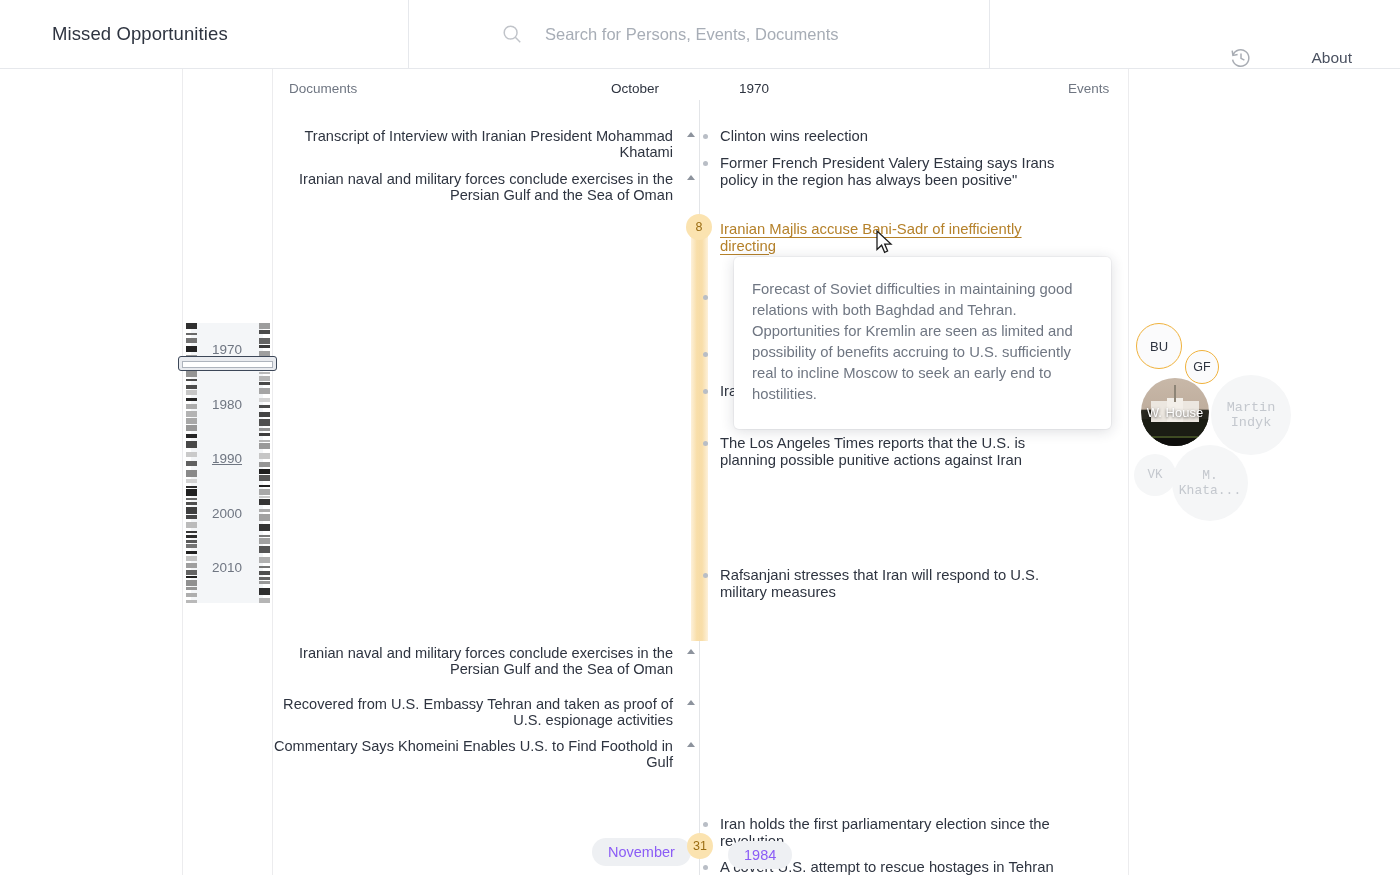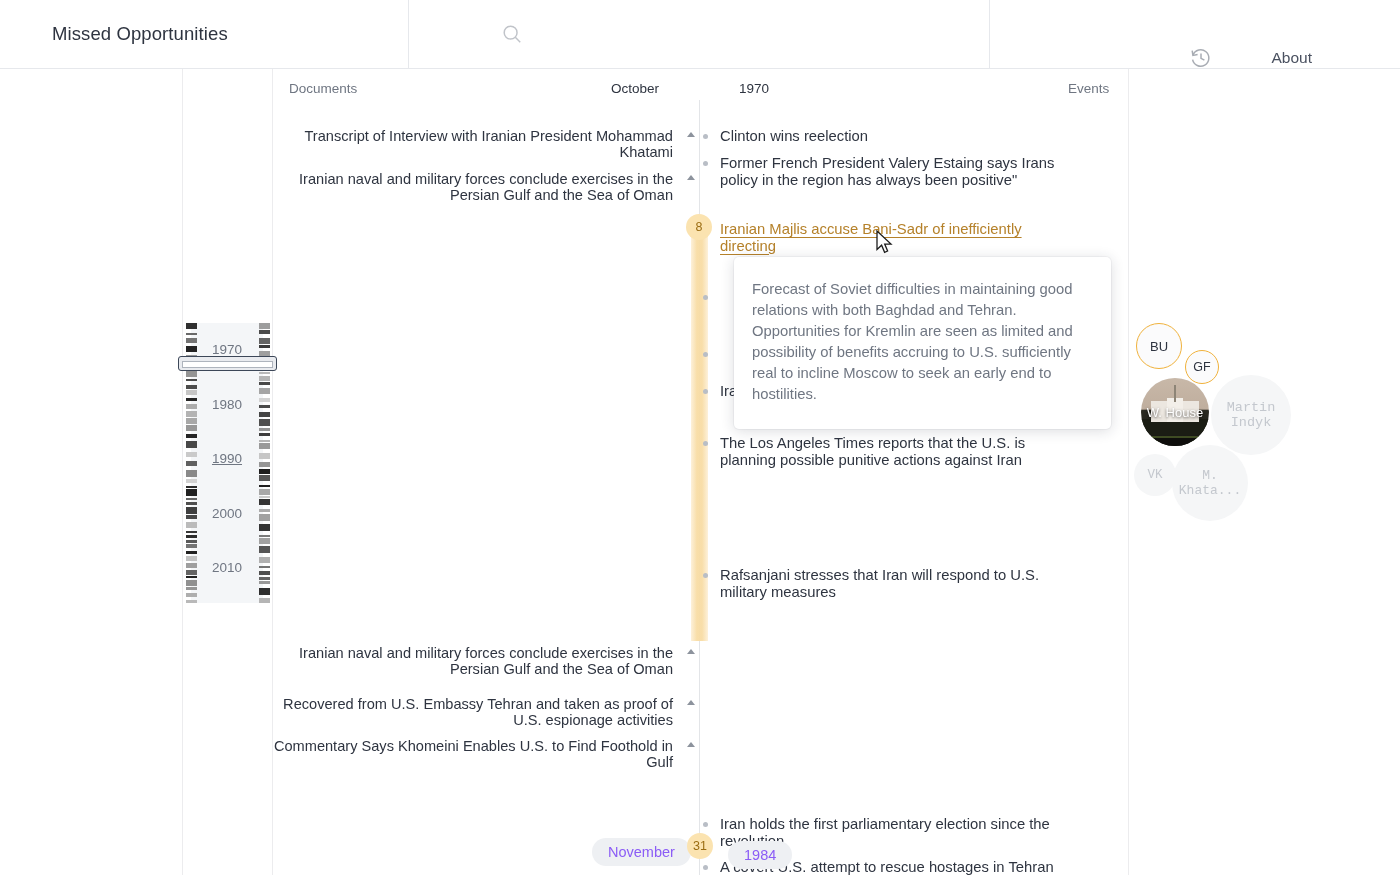--- a/index.html
+++ b/index.html
@@ -26,21 +26,21 @@
     width: 581px; display: flex; align-items: center;
     border-right: 1px solid #e6e8ec; padding-left: 92px;
   }
   .search-icon { width: 22px; height: 22px; flex: none; margin-right: 22px; opacity: .55; }
   .search-input {
     border: 0; outline: 0; background: transparent;
     font-family: "Liberation Sans", sans-serif;
     font-size: 16.5px; color: #2e3440; width: 420px;
   }
   .search-input::placeholder { color: #a7adb6; }
-  .header-right { flex: 1; display: flex; align-items: center; justify-content: flex-end; padding-right: 88px; margin-top: 48px; }
+  .header-right { flex: 1; display: flex; align-items: center; justify-content: flex-end; padding-right: 48px; margin-top: 48px; }
   .history-icon { width: 24px; height: 24px; opacity: .6; margin-right: 58px; cursor: pointer; }
   .about-link { font-size: 15.5px; color: #4a5160; cursor: pointer; }
 
   
   .vrule { position: absolute; top: 69px; width: 1px; height: 806px; background: #ececee; }
   .vrule.r1 { left: 182px; }
   .vrule.r2 { left: 272px; }
   .vrule.r3 { left: 1128px; }
 
   
@@ -159,20 +159,21 @@
 
   <div class="header">
     <div class="brand">
       <span class="brand-title">Missed Opportunities</span>
     </div>
     <div class="search-wrap">
       <svg class="search-icon" viewBox="0 0 24 24" fill="none" stroke="#8d939d" stroke-width="1.6">
         <circle cx="10.5" cy="10.5" r="7"></circle>
           <line x1="15.6" y1="15.6" x2="21" y2="21"></line>
       </svg>
+      <input class="search-input" value="" placeholder="Search for Persons, Events, Documents" style="">
     </div>
     <div class="header-right">
       <svg class="history-icon" viewBox="0 0 24 24" fill="none" stroke="#6f7682" stroke-width="1.5">
         <path d="M4 9 A8.2 8.2 0 1 1 3.6 13.6"></path>
         <polyline points="3.2,4.6 3.9,9.4 8.6,8.4"></polyline>
         <polyline points="12,7.6 12,12.3 15.4,14.2"></polyline>
       </svg>
       <span class="about-link">About</span>
     </div>
   </div>

